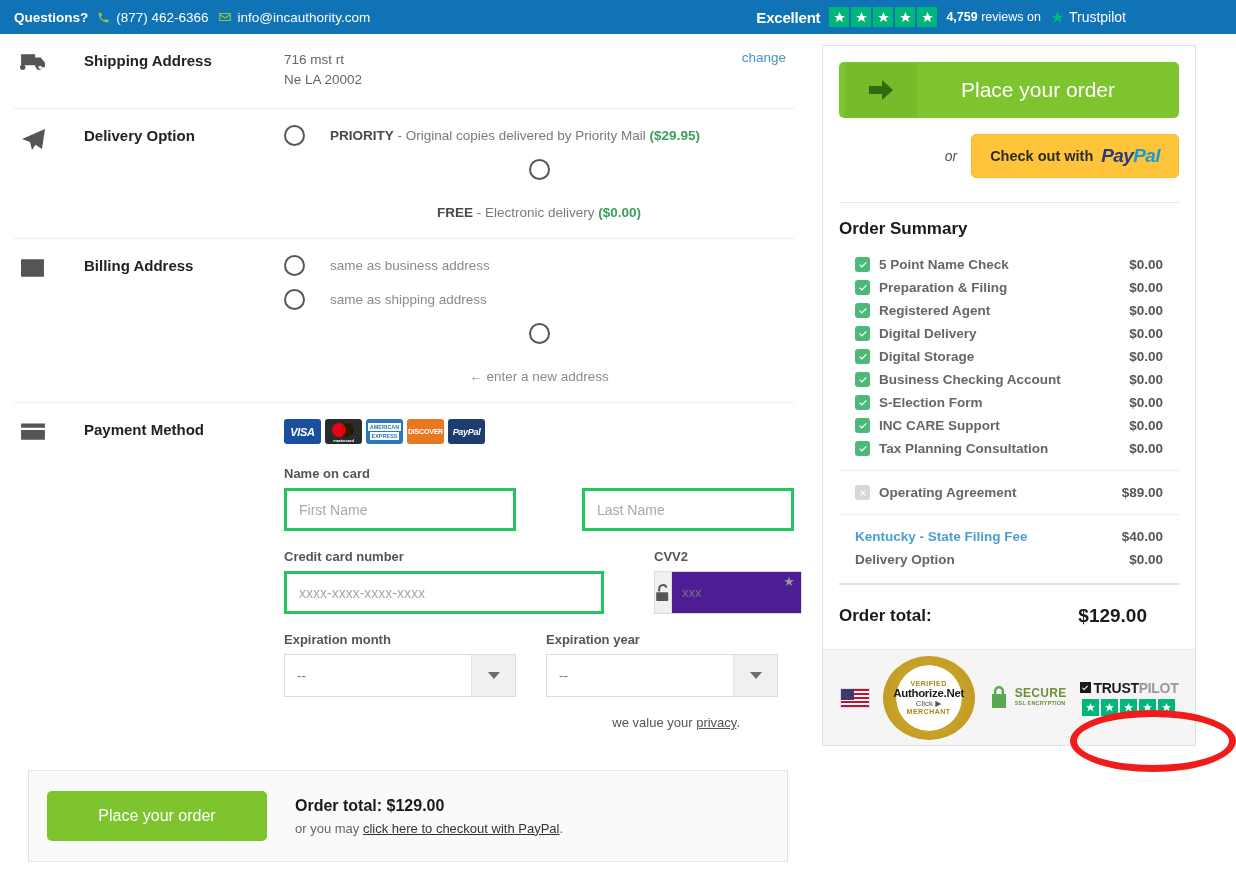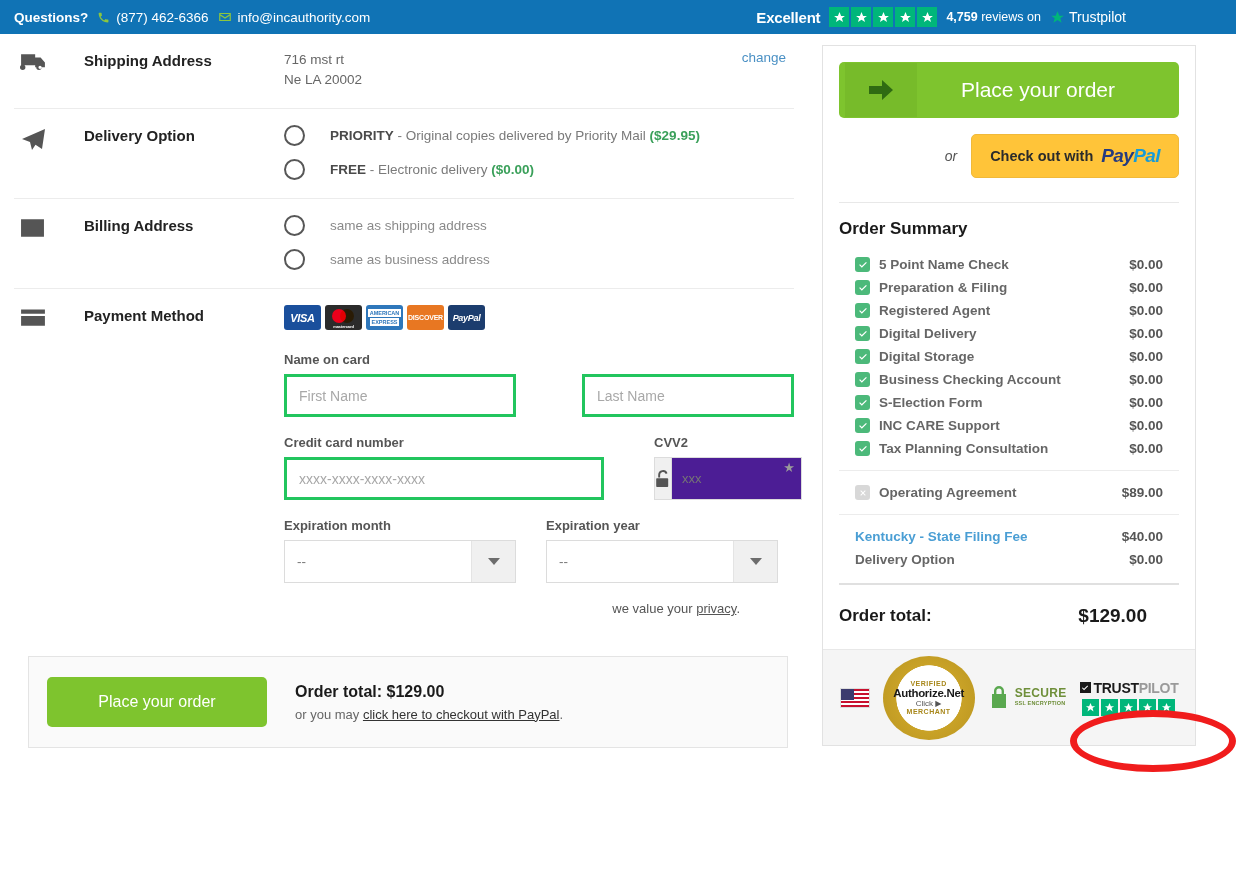--- a/index.html
+++ b/index.html
@@ -61,21 +61,21 @@
   .sec-body { flex:1; position:relative; }
 
   .addr-line { color:#666; font-size:13.5px; line-height:20px; }
   .change-link {
     position:absolute; right: 8px; top: 0;
     color:#4a90c4; font-size:13.5px; text-decoration:none; cursor:pointer;
   }
 
   
   .radio-row { display:flex; align-items:center; gap:25px; margin-bottom: 13px; }
-  .radio-row:last-child { margin-bottom:0; }
+  .radio-row:last-child { margin-bottom:0;flex-direction:column; }
   .radio {
     width:21px; height:21px; border-radius:50%;
     border: 2px solid #575757; background:#fff; flex:0 0 21px;
     cursor:pointer;
   }
   .radio-label { font-size:13.5px; color:#7a7a7a; }
   .radio-label .strong { font-weight:700; color:#4a4a4a; }
   .price-green { color:#3aa05a; font-weight:700; }
   .radio-label.plain { color:#8a8a8a; }
 
@@ -363,25 +363,29 @@
     <div class="section">
       <div class="sec-icon">
         <svg width="25" height="20" viewBox="0 0 24 19">
             <path d="M1 1h22v17H1V1zm3 3.5a2.5 2.5 0 1 1 0 5 2.5 2.5 0 0 1 0-5zm-1.5 7h7v3h-7v-3zM13 4h8v1.6h-8V4zm0 3.4h8V9h-8V7.4zm0 3.4h6v1.6h-6v-1.6z"></path>
           </svg>
       </div>
       <div class="sec-title">Billing Address</div>
       <div class="sec-body">
         <div class="radio-row">
           <span class="radio"></span>
-          <span class="radio-label plain">same as shipping address</span>
+          <span class="radio-label plain">same as business address</span>
         </div>
         <div class="radio-row">
           <span class="radio"></span>
-          <span class="radio-label plain">same as business address</span>
+          <span class="radio-label plain">same as shipping address</span>
+        </div>
+        <div class="radio-row">
+          <span class="radio"></span>
+          <span class="radio-label plain">← enter a new address</span>
         </div>
       </div>
     </div>
 
     <div class="section no-border">
       <div class="sec-icon">
         <svg width="26" height="19" viewBox="0 0 24 17">
             <path d="M1 1h22v4H1V1zm0 6h22v9H1V7zm2 5h5v2H3v-2z"></path>
           </svg>
       </div>

